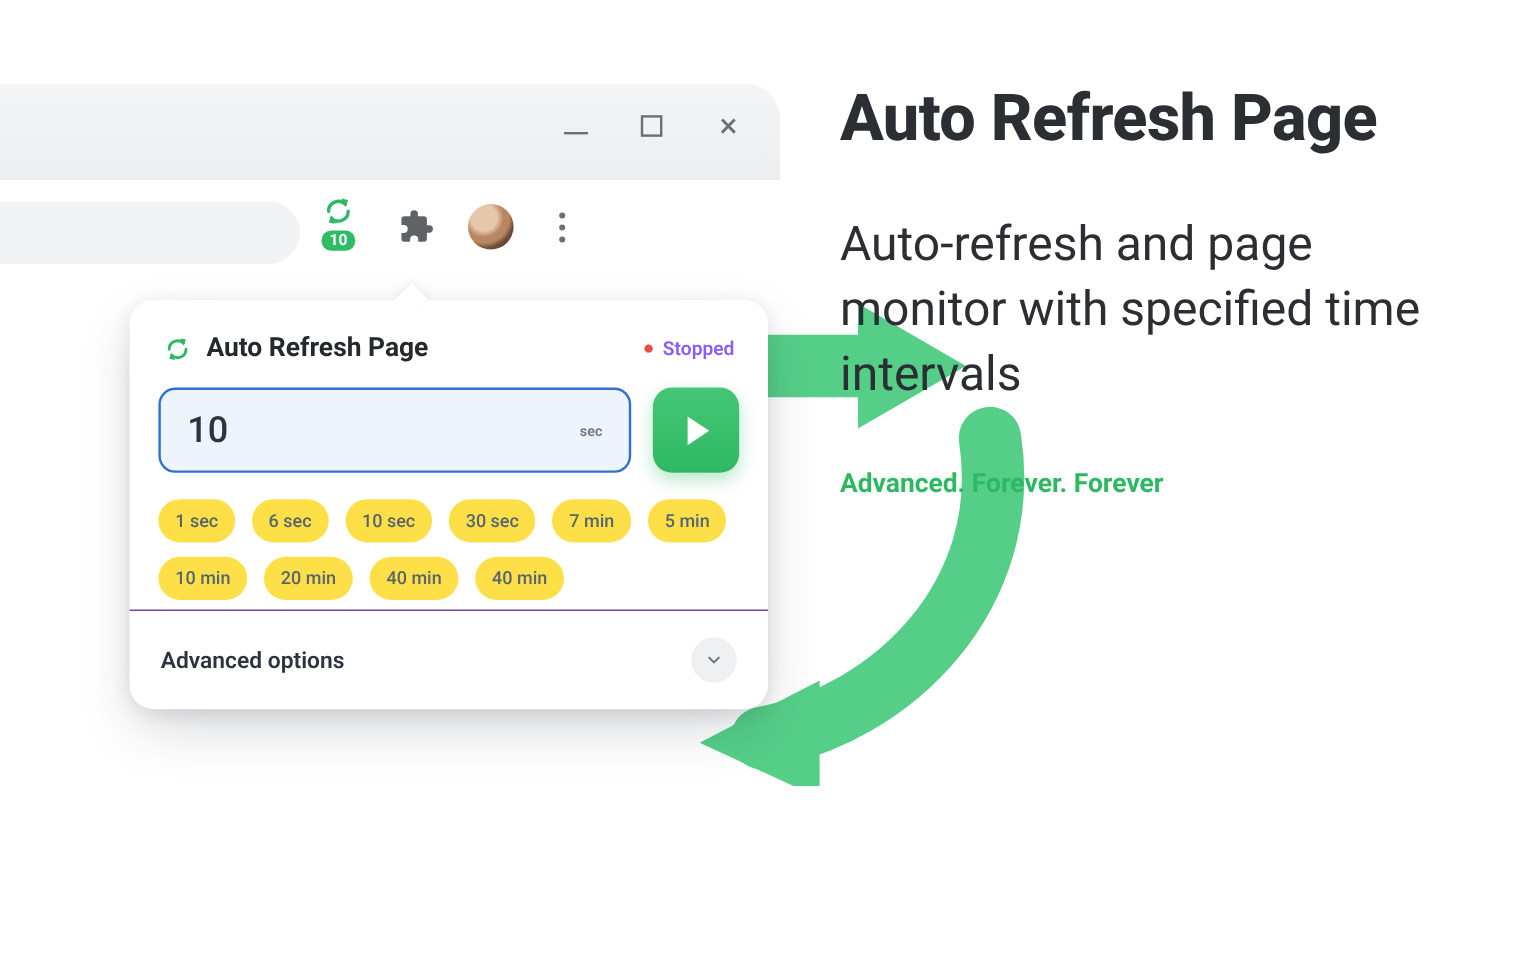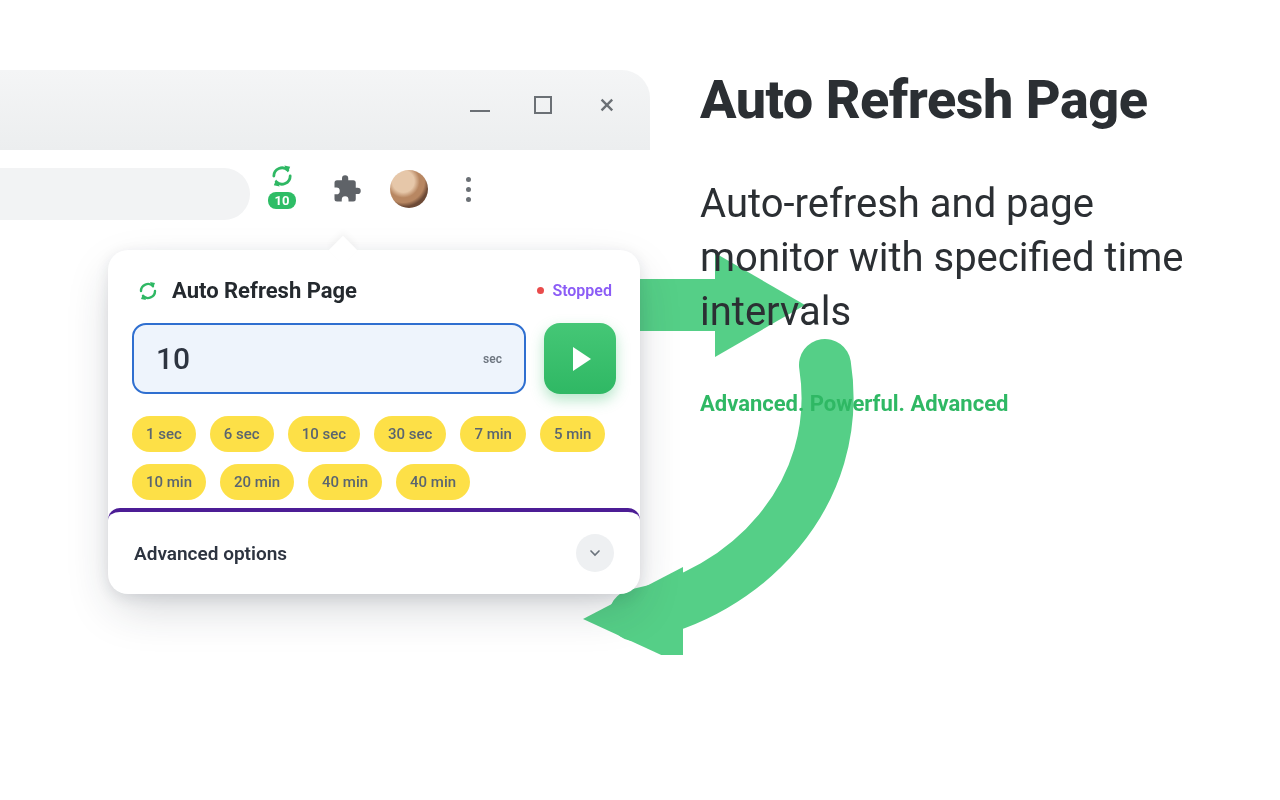--- a/index.html
+++ b/index.html
@@ -141,26 +141,25 @@
     color:#5a6570;
     font-size:15px;
     font-weight:500;
     padding:9px 14px;
     border-radius:18px;
     white-space:nowrap;
   }
 
   .adv-row {
     margin: 0 -24px 0 -24px;
-    border-top:4px solid #4c1d95;
+    border-top:1px solid #4c1d95;
     padding: 22px 26px;
     display:flex;
     align-items:center;
     justify-content:space-between;
-    border-radius:12px;
   }
   .adv-row span { font-size:19px; font-weight:600; color:#2d3440; }
   .adv-row .chev {
     width:38px; height:38px; border-radius:50%;
     background:#eef0f2;
     display:flex; align-items:center; justify-content:center;
     color:#6a727b;
   }
 
   
@@ -298,14 +297,14 @@
       <svg width="16" height="16" viewBox="0 0 24 24">
           <path fill="none" stroke="currentColor" stroke-width="2.5" stroke-linecap="round" d="M6 9l6 6 6-6"></path>
         </svg>
     </div>
   </div>
 </div>
 
 <div class="right-panel">
   <h1>Auto Refresh Page</h1>
   <div class="sub">Auto-refresh and page monitor with specified time intervals</div>
-  <div class="tag">Advanced. Powerful. Advanced</div>
+  <div class="tag">Advanced. Forever. Forever</div>
 </div>
 
 </body></html>

